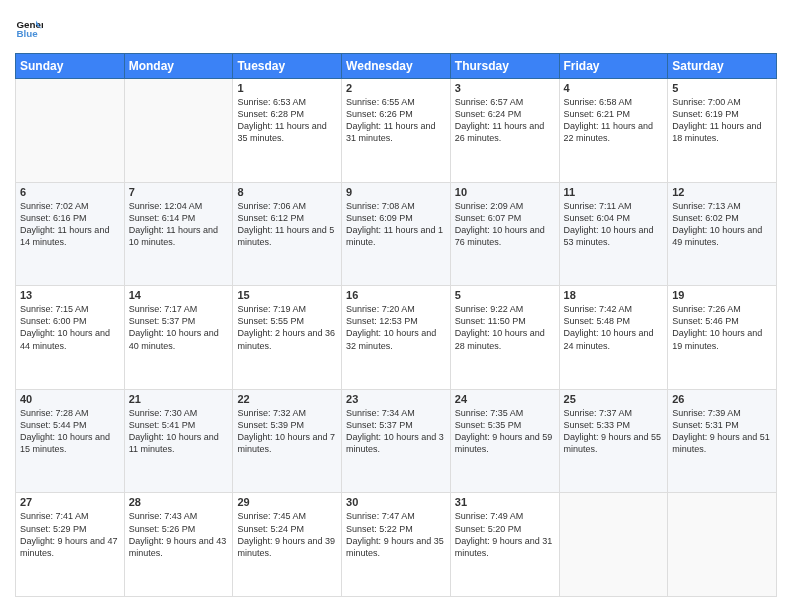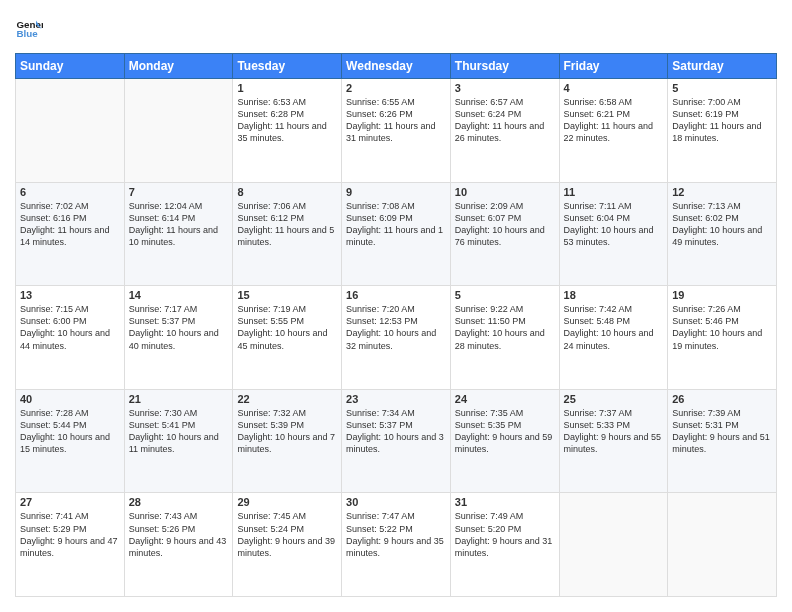--- a/index.html
+++ b/index.html
@@ -239,21 +239,21 @@
           <div>Sunrise: 7:17 AM</div>
           <div>Sunset: 5:37 PM</div>
           <div>Daylight: 10 hours and 40 minutes.</div>
         </div>
       </td>
           <td>
         <span class="day-num">15</span>
         <div class="cell-content">
           <div>Sunrise: 7:19 AM</div>
           <div>Sunset: 5:55 PM</div>
-          <div>Daylight: 10 hours and 45 minutes.</div>
+          <div>Daylight: 2 hours and 36 minutes.</div>
         </div>
       </td>
           <td>
         <span class="day-num">16</span>
         <div class="cell-content">
           <div>Sunrise: 7:20 AM</div>
           <div>Sunset: 12:53 PM</div>
           <div>Daylight: 10 hours and 32 minutes.</div>
         </div>
       </td>

